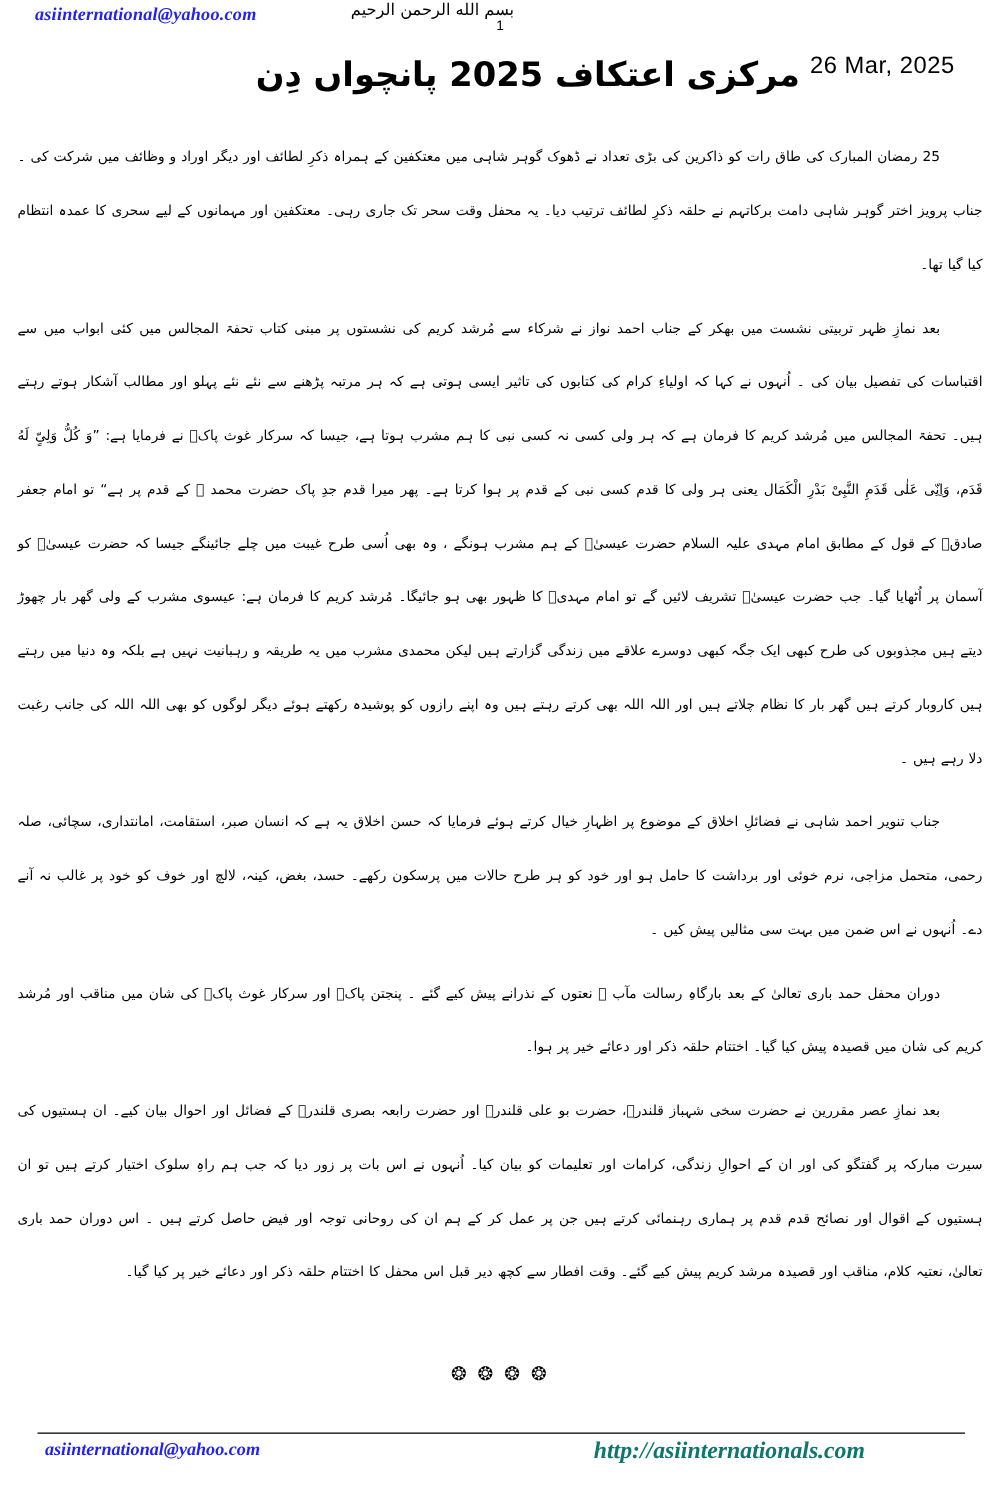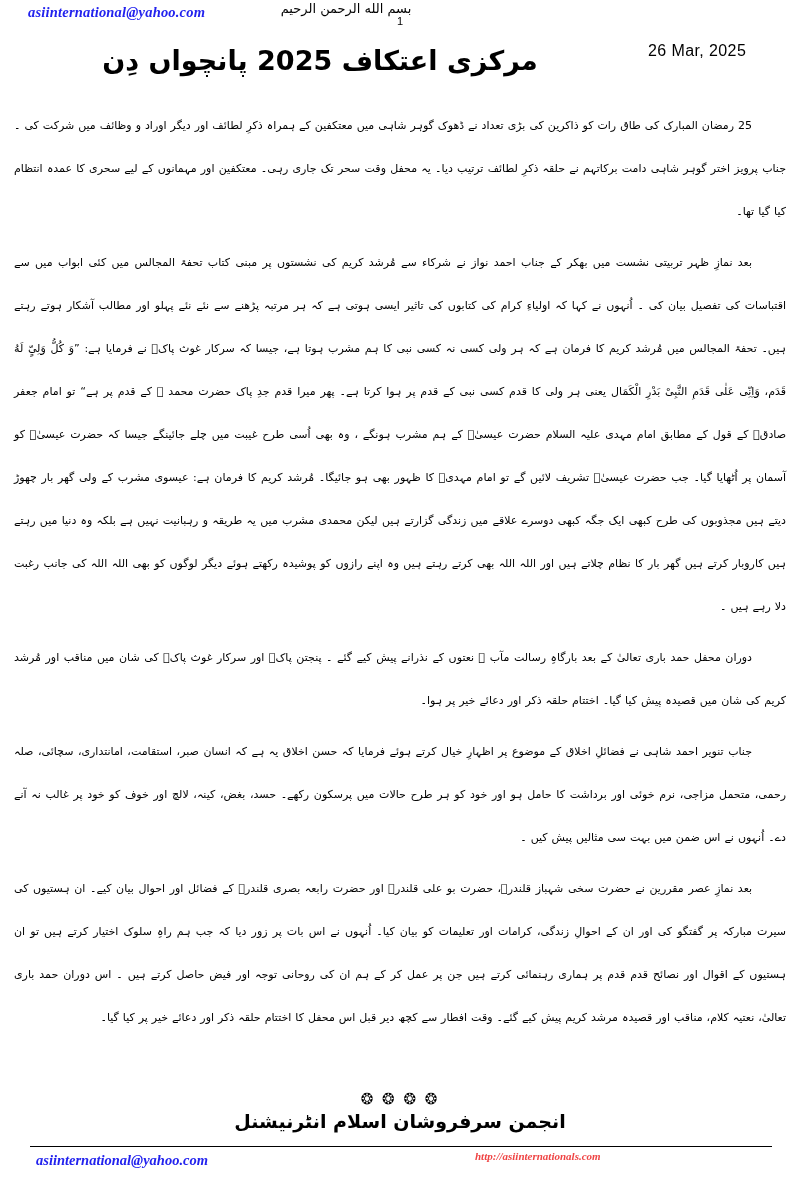--- a/index.html
+++ b/index.html
@@ -66,31 +66,31 @@
     text-align: center;
     font-family: "Liberation Sans", sans-serif;
     font-size: 11px;
     color: #000;
   }
   .doc-date {
     position: absolute;
     top: 42px;
     left: 648px;
     font-family: "Liberation Sans", sans-serif;
-    font-size: 16px;
+    font-size: 19px;
     color: #000;
     white-space: nowrap;
     letter-spacing: 0.4px;
   }
   .doc-title {
     position: absolute;
     top: 44px;
     left: 0;
     width: 640px;
-    text-align: center;
+    text-align: right;
     direction: rtl;
     font-family: "DejaVu Sans", sans-serif;
     font-size: 27px;
     font-weight: bold;
     color: #000;
     line-height: 1.25;
   }
 
   
   .body-area {
@@ -174,22 +174,22 @@
     color: #2222ee;
     white-space: nowrap;
   }
   .footer-url {
     position: absolute;
     top: -2px;
     left: 475px;
     font-family: "Liberation Serif", "DejaVu Serif", serif;
     font-style: italic;
     font-weight: bold;
-    font-size: 11px;
-    color: #ef4444;
+    font-size: 19px;
+    color: #0f766e;
     white-space: nowrap;
   }
 </style>
 </head>
 <body>
 
 <div class="page">
 
   <div class="header">
     <div class="header-email">asiinternational@yahoo.com</div>
@@ -199,29 +199,28 @@
     <div class="page-number">1</div>
 
     <div class="doc-date">26 Mar,  2025</div>
 
     <div class="doc-title">مرکزی اعتکاف 2025 پانچواں دِن</div>
   </div>
 
   <div class="body-area">
     <p class="para">25 رمضان المبارک کی طاق رات کو ذاکرین کی بڑی تعداد نے ڈھوک گوہر شاہی میں معتکفین کے ہمراہ ذکرِ لطائف اور دیگر اوراد و وظائف میں شرکت کی ۔ جناب پرویز اختر گوہر شاہی دامت برکاتہم نے حلقہ ذکرِ لطائف ترتیب دیا۔ یہ محفل وقت سحر تک جاری رہی۔ معتکفین اور مہمانوں کے لیے سحری کا عمدہ انتظام کیا گیا تھا۔</p>
     <p class="para">بعد نمازِ ظہر تربیتی نشست میں بھکر کے جناب احمد نواز نے شرکاء سے مُرشد کریم کی نشستوں پر مبنی کتاب تحفۃ المجالس میں کئی ابواب میں سے اقتباسات کی تفصیل بیان کی ۔ اُنہوں نے کہا کہ اولیاءِ کرام کی کتابوں کی تاثیر ایسی ہوتی ہے کہ ہر مرتبہ پڑھنے سے نئے نئے پہلو اور مطالب آشکار ہوتے رہتے ہیں۔ تحفۃ المجالس میں مُرشد کریم کا فرمان ہے کہ ہر ولی کسی نہ کسی نبی کا ہم مشرب ہوتا ہے، جیسا کہ سرکار غوث پاکؒ نے فرمایا ہے: ”وَ کُلُّ وَلِیٍّ لَهُ قَدَم، وَاِنِّی عَلٰی قَدَمِ النَّبِیْ بَدْرِ الْکَمَال یعنی ہر ولی کا قدم کسی نبی کے قدم پر ہوا کرتا ہے۔ پھر میرا قدم جدِ پاک حضرت محمد ﷺ کے قدم پر ہے“ تو امام جعفر صادقؒ کے قول کے مطابق امام مہدی علیہ السلام حضرت عیسیٰؑ کے ہم مشرب ہونگے ، وہ بھی اُسی طرح غیبت میں چلے جائینگے جیسا کہ حضرت عیسیٰؑ کو آسمان پر اُٹھایا گیا۔ جب حضرت عیسیٰؑ تشریف لائیں گے تو امام مہدیؑ کا ظہور بھی ہو جائیگا۔ مُرشد کریم کا فرمان ہے: عیسوی مشرب کے ولی گھر بار چھوڑ دیتے ہیں مجذوبوں کی طرح کبھی ایک جگہ کبھی دوسرے علاقے میں زندگی گزارتے ہیں لیکن محمدی مشرب میں یہ طریقہ و رہبانیت نہیں ہے بلکہ وہ دنیا میں رہتے ہیں کاروبار کرتے ہیں گھر بار کا نظام چلاتے ہیں اور اللہ اللہ بھی کرتے رہتے ہیں وہ اپنے رازوں کو پوشیدہ رکھتے ہوئے دیگر لوگوں کو بھی اللہ اللہ کی جانب رغبت دلا رہے ہیں ۔</p>
+    <p class="para">جناب تنویر احمد شاہی نے فضائلِ اخلاق کے موضوع پر اظہارِ خیال کرتے ہوئے فرمایا کہ حسن اخلاق یہ ہے کہ انسان صبر، استقامت، امانتداری، سچائی، صلہ رحمی، متحمل مزاجی، نرم خوئی اور برداشت کا حامل ہو اور خود کو ہر طرح حالات میں پرسکون رکھے۔ حسد، بغض، کینہ، لالچ اور خوف کو خود پر غالب نہ آنے دے۔ اُنہوں نے اس ضمن میں بہت سی مثالیں پیش کیں ۔</p>
     <p class="para">دوران محفل حمد باری تعالیٰ کے بعد بارگاہِ رسالت مآب ﷺ نعتوں کے نذرانے پیش کیے گئے ۔ پنجتن پاکؑ اور سرکار غوث پاکؒ کی شان میں مناقب اور مُرشد کریم کی شان میں قصیدہ پیش کیا گیا۔ اختتام حلقہ ذکر اور دعائے خیر پر ہوا۔</p>
-    <p class="para">جناب تنویر احمد شاہی نے فضائلِ اخلاق کے موضوع پر اظہارِ خیال کرتے ہوئے فرمایا کہ حسن اخلاق یہ ہے کہ انسان صبر، استقامت، امانتداری، سچائی، صلہ رحمی، متحمل مزاجی، نرم خوئی اور برداشت کا حامل ہو اور خود کو ہر طرح حالات میں پرسکون رکھے۔ حسد، بغض، کینہ، لالچ اور خوف کو خود پر غالب نہ آنے دے۔ اُنہوں نے اس ضمن میں بہت سی مثالیں پیش کیں ۔</p>
     <p class="para">بعد نمازِ عصر مقررین نے حضرت سخی شہباز قلندرؒ، حضرت بو علی قلندرؒ اور حضرت رابعہ بصری قلندرؒ کے فضائل اور احوال بیان کیے۔ ان ہستیوں کی سیرت مبارکہ پر گفتگو کی اور ان کے احوالِ زندگی، کرامات اور تعلیمات کو بیان کیا۔ اُنہوں نے اس بات پر زور دیا کہ جب ہم راہِ سلوک اختیار کرتے ہیں تو ان ہستیوں کے اقوال اور نصائح قدم قدم پر ہماری رہنمائی کرتے ہیں جن پر عمل کر کے ہم ان کی روحانی توجہ اور فیض حاصل کرتے ہیں ۔ اس دوران حمد باری تعالیٰ، نعتیہ کلام، مناقب اور قصیدہ مرشد کریم پیش کیے گئے۔ وقت افطار سے کچھ دیر قبل اس محفل کا اختتام حلقہ ذکر اور دعائے خیر پر کیا گیا۔</p>
   </div>
 
   <div class="footer">
     <div class="ornaments">❂ ❂ ❂ ❂</div>
 
-    <div class="org-name">انجمن سرفروشان اسلام انٹرنیشنل</div>
 
     <div class="footer-rule"></div>
 
     <div class="footer-links">
       <div class="footer-email">asiinternational@yahoo.com</div>
       <div class="footer-url">http://asiinternationals.com</div>
     </div>
   </div>
 
 </div>

